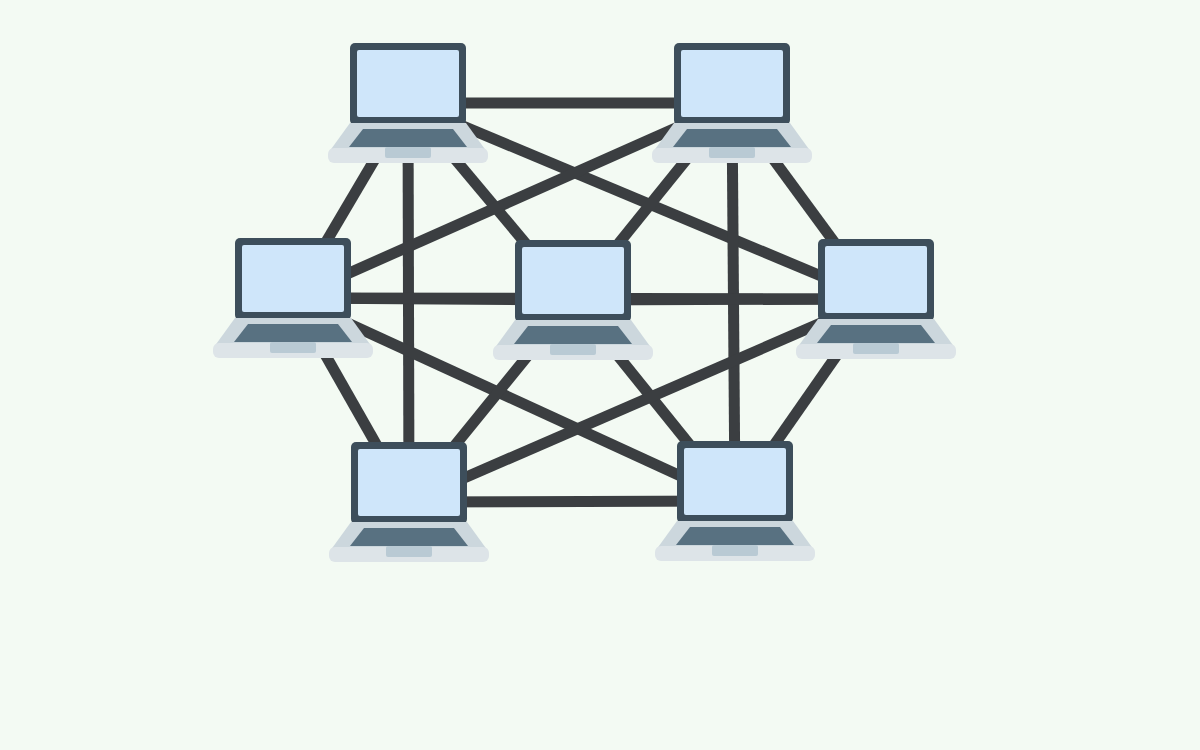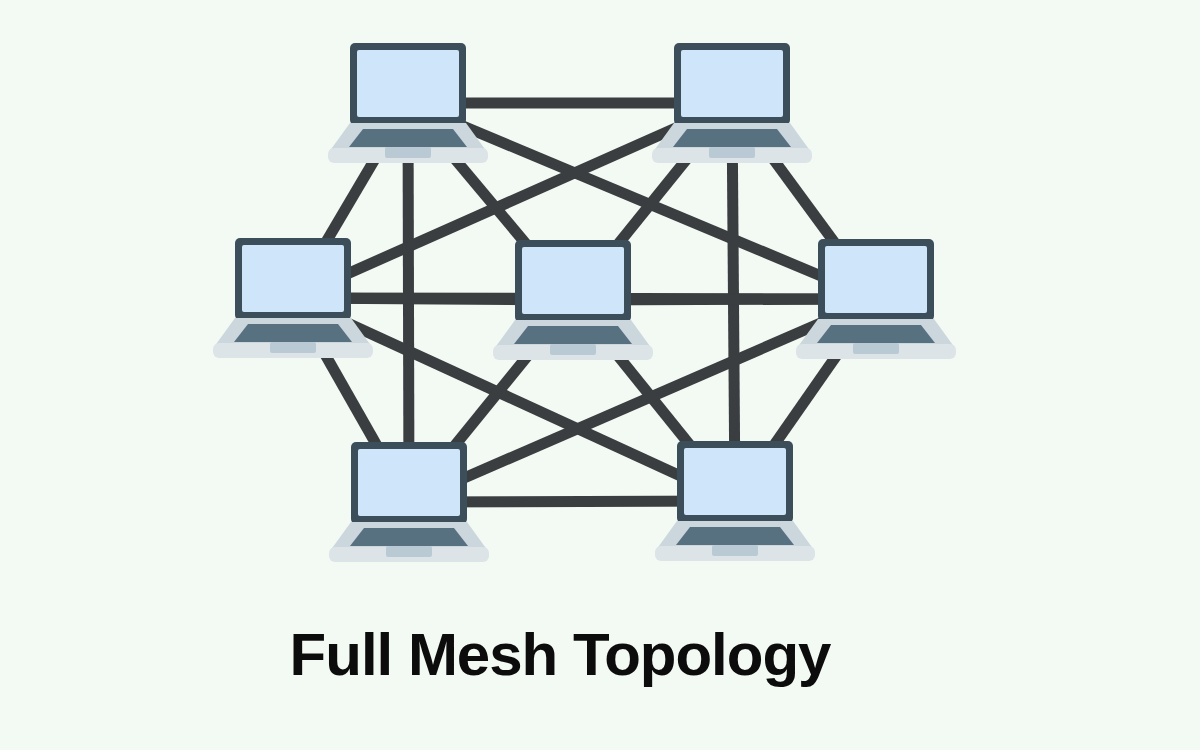--- a/index.html
+++ b/index.html
@@ -74,14 +74,13 @@
       <g>
         <use href="#laptop-icon" x="328" y="43" width="160" height="120"></use>
         <use href="#laptop-icon" x="652" y="43" width="160" height="120"></use>
         <use href="#laptop-icon" x="213" y="238" width="160" height="120"></use>
         <use href="#laptop-icon" x="493" y="240" width="160" height="120"></use>
         <use href="#laptop-icon" x="796" y="239" width="160" height="120"></use>
         <use href="#laptop-icon" x="329" y="442" width="160" height="120"></use>
         <use href="#laptop-icon" x="655" y="441" width="160" height="120"></use>
       </g>
     </svg>
-  <div class="diagram-title" style="color: rgb(12, 12, 12);">Full Mesh Topology</div>
 </div>
 
 </body></html>

